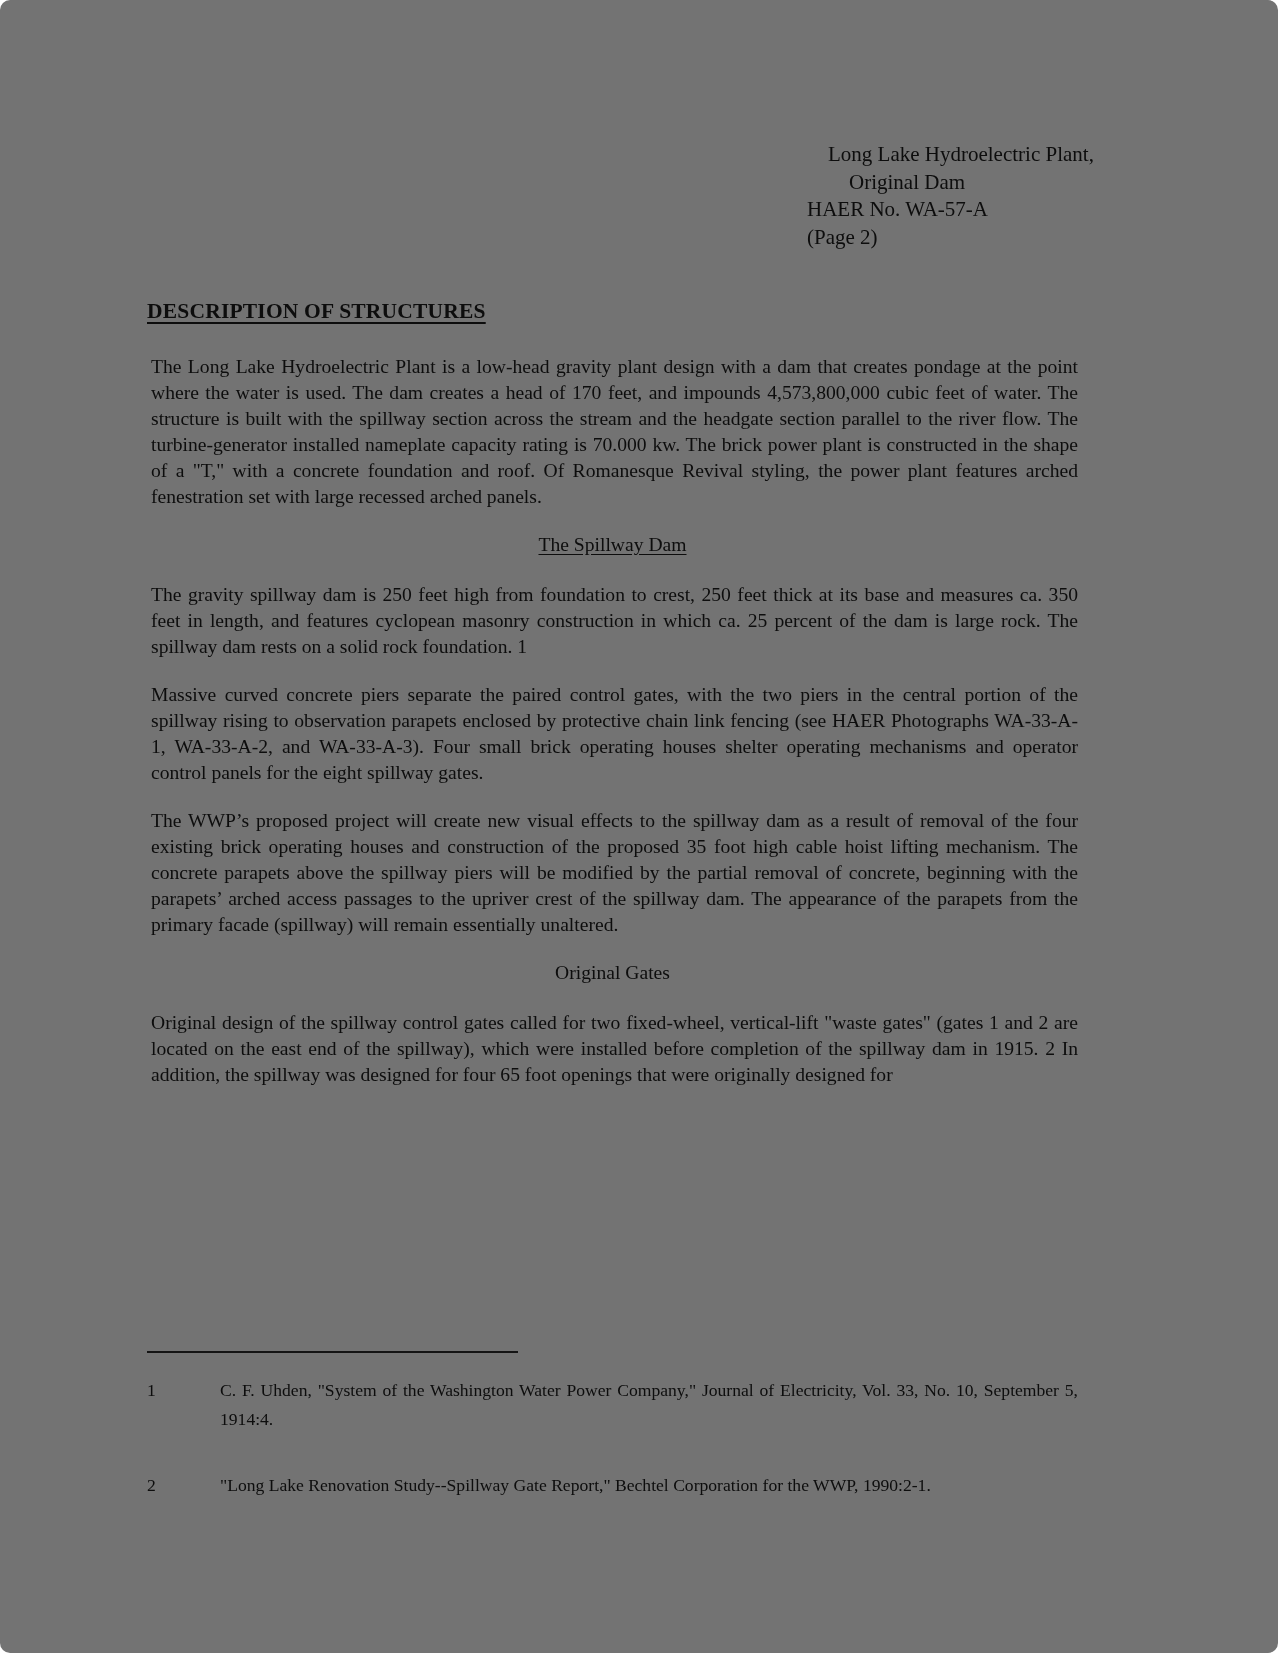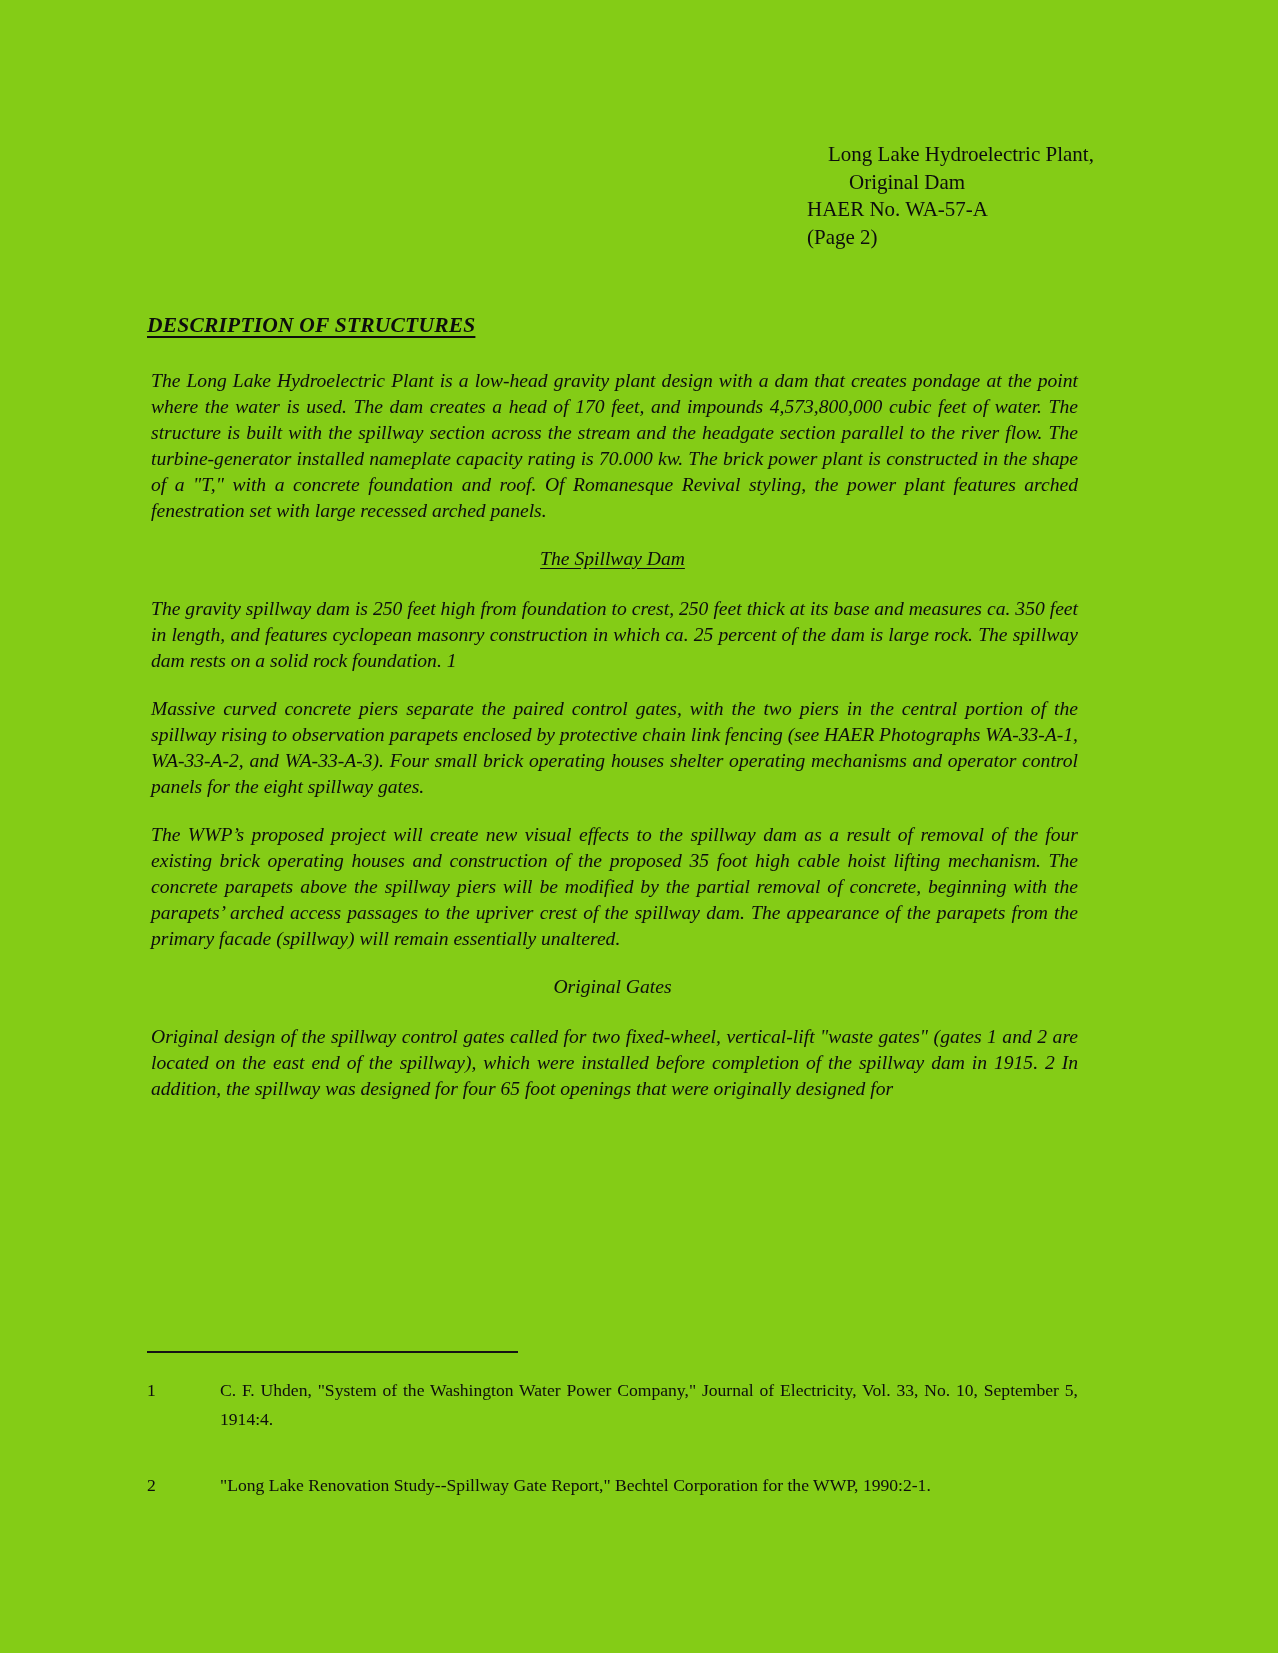--- a/index.html
+++ b/index.html
@@ -1,27 +1,27 @@
 <!DOCTYPE html>
 <html><head>
 <meta charset="utf-8">
 <style>
   html,body{margin:0;padding:0;}
   body{
     width:1278px;height:1653px;background:#ffffff;position:relative;
     font-family:"Liberation Serif","DejaVu Serif",serif;color:#0d0d0d;
     -webkit-font-smoothing:antialiased;
   }
-  .page{position:absolute;inset:0;background:#84cc16;overflow:hidden;}
+  .page{position:absolute;inset:0;background:#737373;overflow:hidden;border-radius:10px;}
 
   .header{position:absolute;left:807px;top:141px;font-size:21px;line-height:27.5px;white-space:nowrap;}
   .h-line-1{padding-left:21px;}
   .h-line-2{padding-left:42px;}
 
-  .content{position:absolute;left:147px;top:312px;width:931px;font-size:19.6px;line-height:26px;font-style:italic;}
+  .content{position:absolute;left:147px;top:298px;width:931px;font-size:19.6px;line-height:26px;}
   .title{
     font-size:21.5px;font-weight:700;margin:0 0 30px 0;letter-spacing:.2px;
     text-decoration:underline;text-underline-offset:4px;text-decoration-thickness:2px;
   }
   .content p{margin:0 0 22px 4px;text-align:justify;text-justify:inter-word;}
   .sub{font-size:19.6px;font-weight:400;margin:2px 0 24px 0;text-align:center;}
   .sub.underlined{text-decoration:underline;text-underline-offset:3px;}
 
   .footnotes{position:absolute;left:147px;top:1351px;width:931px;font-size:17.6px;line-height:29px;}
   .rule{width:371px;height:2px;background:#141414;margin:0 0 23px 0;}

